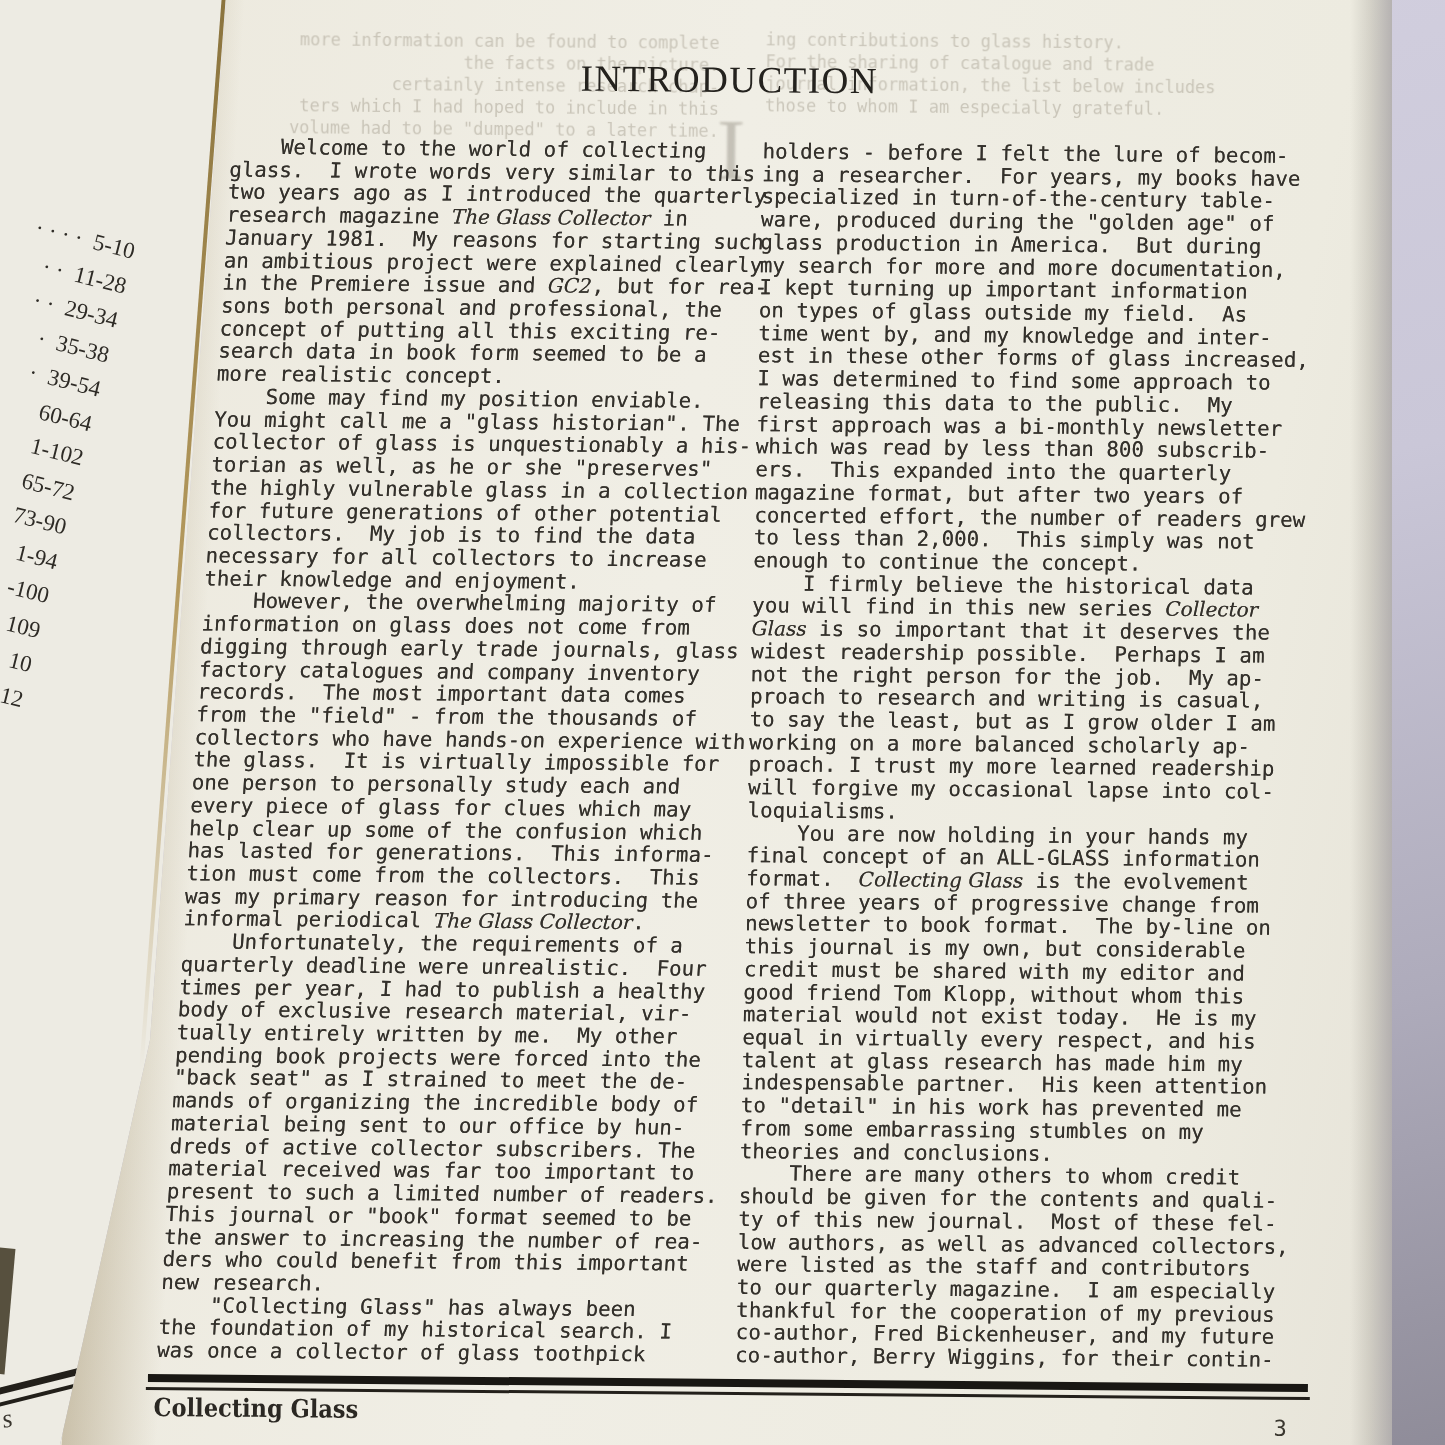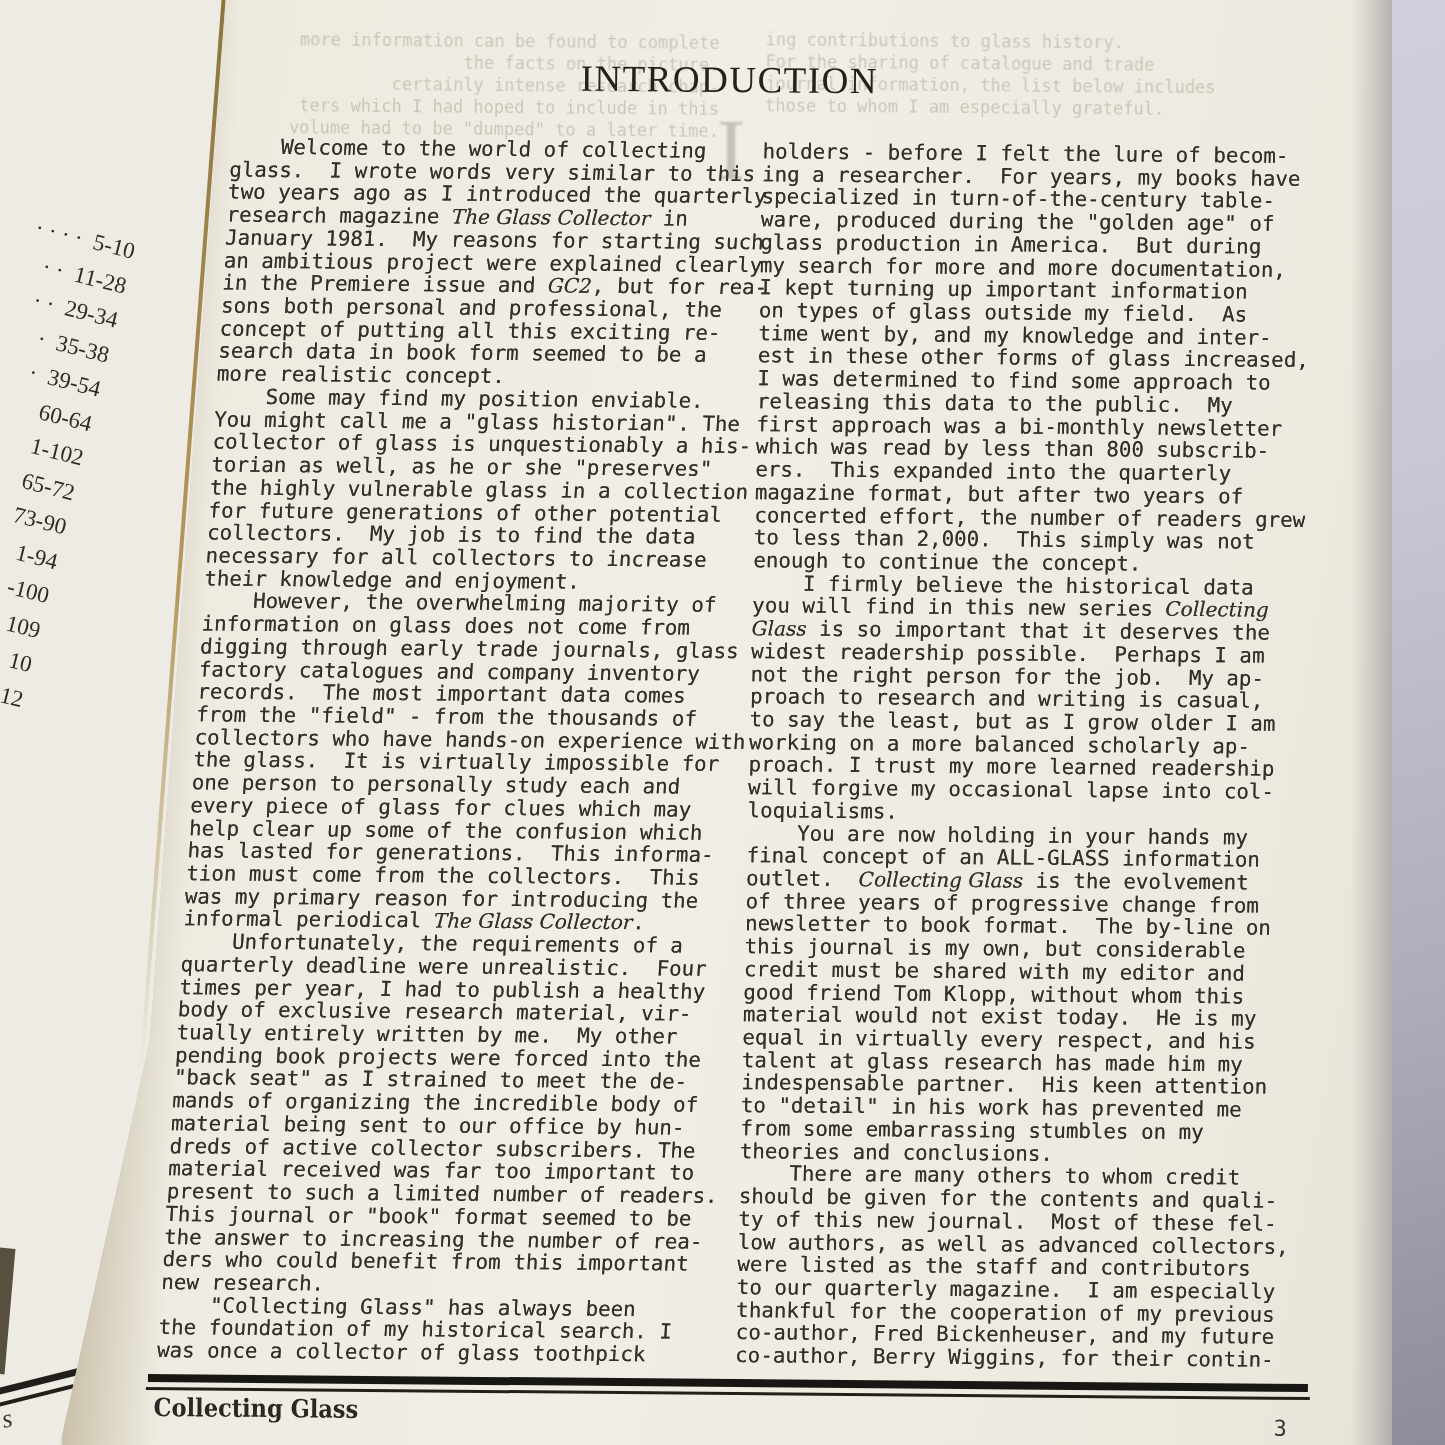--- a/index.html
+++ b/index.html
@@ -185,33 +185,33 @@
           <div><span>I was determined to find some approach to</span></div>
           <div><span>releasing this data to the public.  My</span></div>
           <div><span>first approach was a bi-monthly newsletter</span></div>
           <div><span>which was read by less than 800 subscrib-</span></div>
           <div><span>ers.  This expanded into the quarterly</span></div>
           <div><span>magazine format, but after two years of</span></div>
           <div><span>concerted effort, the number of readers grew</span></div>
           <div><span>to less than 2,000.  This simply was not</span></div>
           <div><span>enough to continue the concept.</span></div>
           <div><span>    I firmly believe the historical data</span></div>
-          <div><span>you will find in this new series </span><span class="it">Collecting</span><span></span></div>
+          <div><span>you will find in this new series </span><span class="it">Collector</span><span></span></div>
           <div><span></span><span class="it">Glass</span><span> is so important that it deserves the</span></div>
           <div><span>widest readership possible.  Perhaps I am</span></div>
           <div><span>not the right person for the job.  My ap-</span></div>
           <div><span>proach to research and writing is casual,</span></div>
           <div><span>to say the least, but as I grow older I am</span></div>
           <div><span>working on a more balanced scholarly ap-</span></div>
           <div><span>proach. I trust my more learned readership</span></div>
           <div><span>will forgive my occasional lapse into col-</span></div>
           <div><span>loquialisms.</span></div>
           <div><span>    You are now holding in your hands my</span></div>
           <div><span>final concept of an ALL-GLASS information</span></div>
-          <div><span>outlet.  </span><span class="it">Collecting Glass</span><span> is the evolvement</span></div>
+          <div><span>format.  </span><span class="it">Collecting Glass</span><span> is the evolvement</span></div>
           <div><span>of three years of progressive change from</span></div>
           <div><span>newsletter to book format.  The by-line on</span></div>
           <div><span>this journal is my own, but considerable</span></div>
           <div><span>credit must be shared with my editor and</span></div>
           <div><span>good friend Tom Klopp, without whom this</span></div>
           <div><span>material would not exist today.  He is my</span></div>
           <div><span>equal in virtually every respect, and his</span></div>
           <div><span>talent at glass research has made him my</span></div>
           <div><span>indespensable partner.  His keen attention</span></div>
           <div><span>to "detail" in his work has prevented me</span></div>

